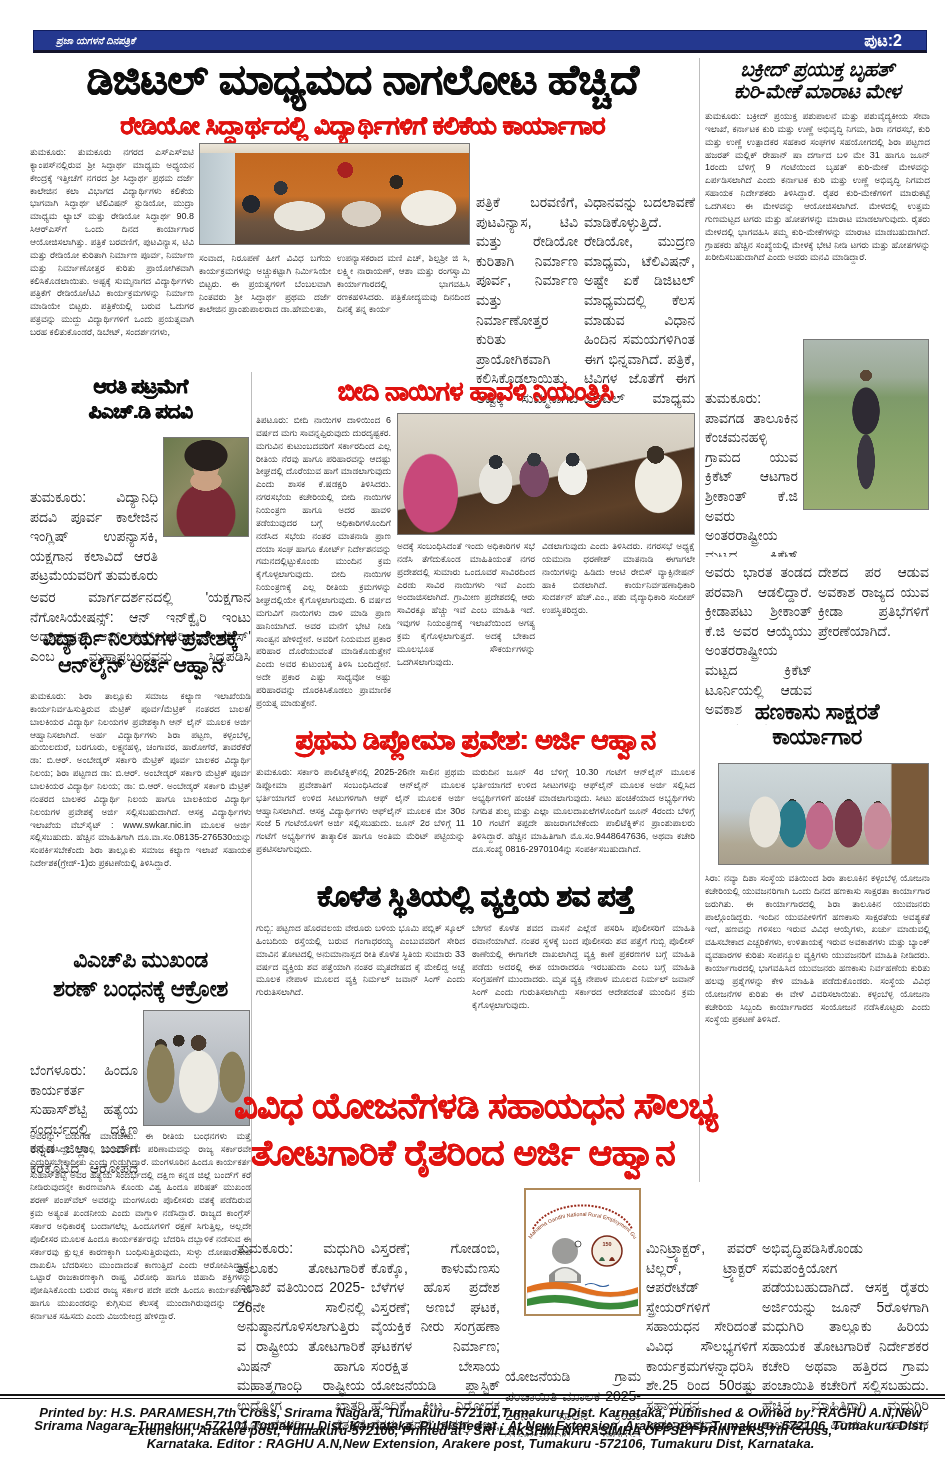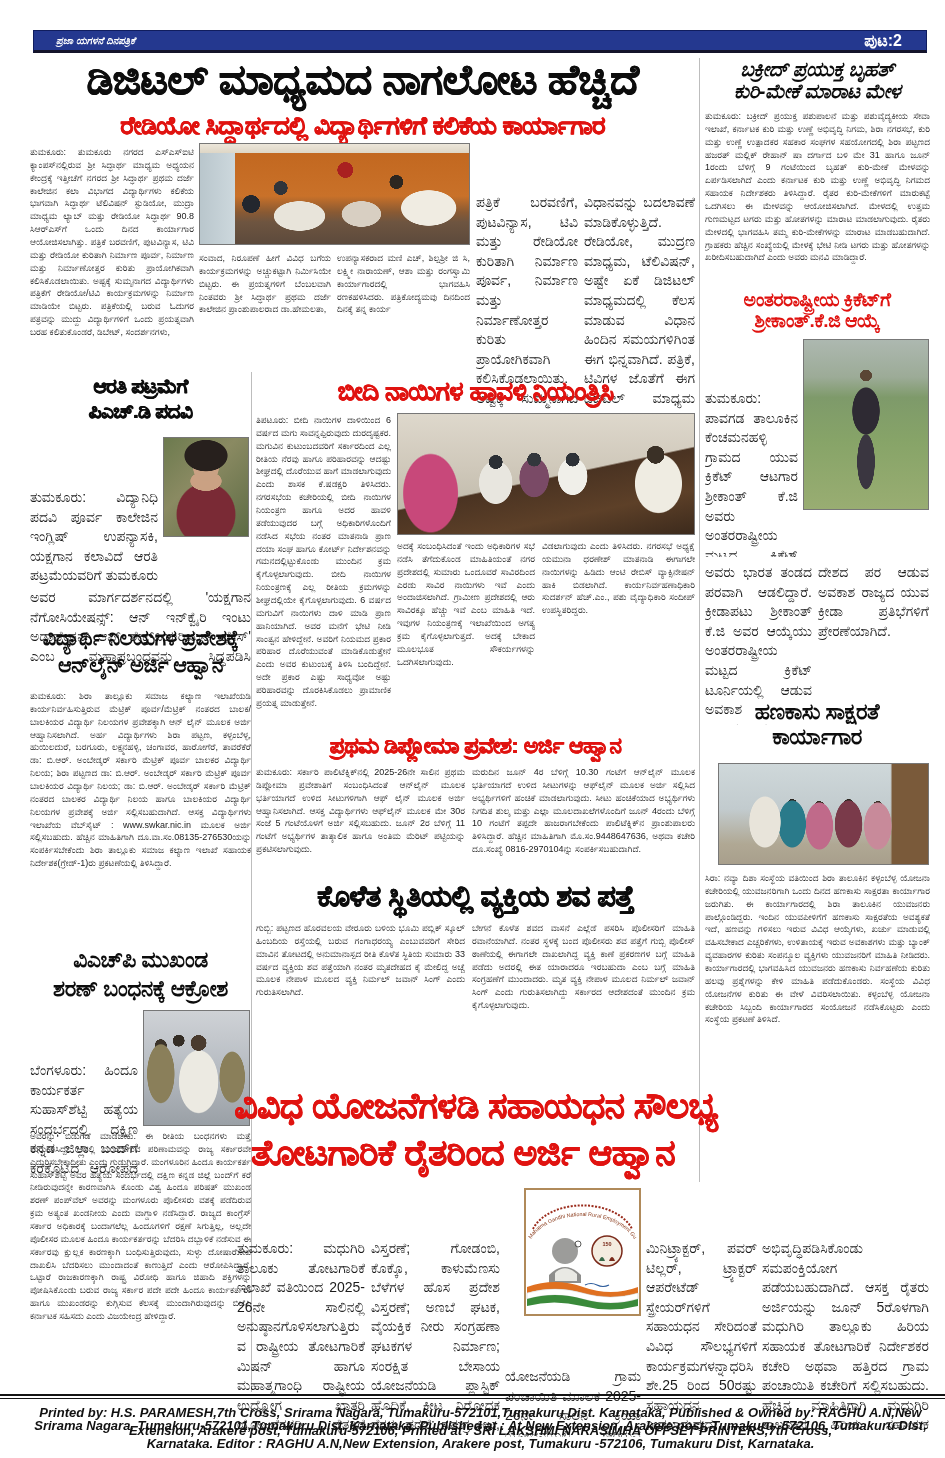--- a/index.html
+++ b/index.html
@@ -104,24 +104,20 @@
 
   <div class="vrule" style="left:699px;top:58px;height:1124px;"></div>
   <div class="vrule" style="left:251px;top:372px;height:1020px;"></div>
 
   <div class="hk" style="left:703px;top:58px;width:228px;font-size:20px;font-style:italic;white-space:normal;">
     <span>ಬಕ್ರೀದ್ ಪ್ರಯುಕ್ತ ಬೃಹತ್</span><br>
     <span>ಕುರಿ-ಮೇಕೆ ಮಾರಾಟ ಮೇಳ</span>
   </div>
   <div class="col" style="left:705px;top:110px;width:225px;height:176px;">ತುಮಕೂರು: ಬಕ್ರೀದ್ ಪ್ರಯುಕ್ತ ಪಶುಪಾಲನೆ ಮತ್ತು ಪಶುವೈದ್ಯಕೀಯ ಸೇವಾ ಇಲಾಖೆ, ಕರ್ನಾಟಕ ಕುರಿ ಮತ್ತು ಉಣ್ಣೆ ಅಭಿವೃದ್ಧಿ ನಿಗಮ, ಶಿರಾ ನಗರಸಭೆ, ಕುರಿ ಮತ್ತು ಉಣ್ಣೆ ಉತ್ಪಾದಕರ ಸಹಕಾರ ಸಂಘಗಳ ಸಹಯೋಗದಲ್ಲಿ ಶಿರಾ ಪಟ್ಟಣದ ಹಜರತ್ ಮಲ್ಲಿಕ್ ರೇಹಾನ್ ಷಾ ದರ್ಗಾದ ಬಳಿ ಮೇ 31 ಹಾಗೂ ಜೂನ್ 1ರಂದು ಬೆಳಿಗ್ಗೆ 9 ಗಂಟೆಯಿಂದ ಬೃಹತ್ ಕುರಿ-ಮೇಕೆ ಮೇಳವನ್ನು ಏರ್ಪಡಿಸಲಾಗಿದೆ ಎಂದು ಕರ್ನಾಟಕ ಕುರಿ ಮತ್ತು ಉಣ್ಣೆ ಅಭಿವೃದ್ಧಿ ನಿಗಮದ ಸಹಾಯಕ ನಿರ್ದೇಶಕರು ತಿಳಿಸಿದ್ದಾರೆ. ರೈತರ ಕುರಿ-ಮೇಕೆಗಳಿಗೆ ಮಾರುಕಟ್ಟೆ ಒದಗಿಸಲು ಈ ಮೇಳವನ್ನು ಆಯೋಜಿಸಲಾಗಿದೆ. ಮೇಳದಲ್ಲಿ ಉತ್ತಮ ಗುಣಮಟ್ಟದ ಟಗರು ಮತ್ತು ಹೋತಗಳನ್ನು ಮಾರಾಟ ಮಾಡಲಾಗುವುದು. ರೈತರು ಮೇಳದಲ್ಲಿ ಭಾಗವಹಿಸಿ ತಮ್ಮ ಕುರಿ-ಮೇಕೆಗಳನ್ನು ಮಾರಾಟ ಮಾಡಬಹುದಾಗಿದೆ. ಗ್ರಾಹಕರು ಹೆಚ್ಚಿನ ಸಂಖ್ಯೆಯಲ್ಲಿ ಮೇಳಕ್ಕೆ ಭೇಟಿ ನೀಡಿ ಟಗರು ಮತ್ತು ಹೋತಗಳನ್ನು ಖರೀದಿಸಬಹುದಾಗಿದೆ ಎಂದು ಅವರು ಮನವಿ ಮಾಡಿದ್ದಾರೆ.</div>
 
-  <div class="hr2" style="left:703px;top:290px;width:228px;font-size:19px;white-space:normal;">
-    <span>ಅಂತರರಾಷ್ಟ್ರೀಯ ಕ್ರಿಕೆಟ್‌ಗೆ</span><br>
-    <span>ಶ್ರೀಕಾಂತ್.ಕೆ.ಜಿ ಆಯ್ಕೆ</span>
-  </div>
   <div class="col sm" style="left:705px;top:342px;width:93px;height:168px;">ತುಮಕೂರು: ಪಾವಗಡ ತಾಲೂಕಿನ ಕೆಂಚಮನಹಳ್ಳಿ ಗ್ರಾಮದ ಯುವ ಕ್ರಿಕೆಟ್ ಆಟಗಾರ ಶ್ರೀಕಾಂತ್ ಕೆ.ಜಿ ಅವರು ಅಂತರರಾಷ್ಟ್ರೀಯ ಮಟ್ಟದ ಕ್ರಿಕೆಟ್ ಟೂರ್ನಮೆಂಟ್‌ಗೆ ಆಯ್ಕೆಯಾಗಿರುವುದು ಹೆಮ್ಮೆಯ ಸಂಗತಿಯಾಗಿದೆ. ಮೇ 26ರಿಂದ 31ರ ವರೆಗೆ ನೇಪಾಳದ ಪೋಖರಾ ನಗರದಲ್ಲಿ ನಡೆಯುವ 'ಇಂಡೋ-ನೇಪಾಳ ಅಂತಾರಾಷ್ಟ್ರೀಯ ಕ್ರಿಕೆಟ್ ಚಾಂಪಿಯನ್‌ಶಿಪ್ 2025' ನಲ್ಲಿ</div>
   <div class="photo ph-cricket" style="left:803px;top:339px;width:126px;height:171px;"></div>
   <div class="col sm" style="left:705px;top:516px;width:107px;height:162px;">ಅವರು ಭಾರತ ತಂಡದ ಪರವಾಗಿ ಆಡಲಿದ್ದಾರೆ. ಕ್ರೀಡಾಪಟು ಶ್ರೀಕಾಂತ್ ಕೆ.ಜಿ ಅವರ ಆಯ್ಕೆಯು ಅಂತರರಾಷ್ಟ್ರೀಯ ಮಟ್ಟದ ಕ್ರಿಕೆಟ್ ಟೂರ್ನಿಯಲ್ಲಿ ಆಡುವ ಅವಕಾಶ ತಂದುಕೊಟ್ಟಿದೆ.</div>
   <div class="col sm" style="left:818px;top:516px;width:111px;height:162px;">ದೇಶದ ಪರ ಆಡುವ ಅವಕಾಶ ರಾಜ್ಯದ ಯುವ ಕ್ರೀಡಾ ಪ್ರತಿಭೆಗಳಿಗೆ ಪ್ರೇರಣೆಯಾಗಿದೆ.</div>
 
   <div class="hk" style="left:703px;top:700px;width:228px;font-size:22px;white-space:normal;">
     <span>ಹಣಕಾಸು ಸಾಕ್ಷರತೆ</span><br>
     <span>ಕಾರ್ಯಾಗಾರ</span>
   </div>
   <div class="photo ph-finance" style="left:718px;top:763px;width:211px;height:102px;"></div>
@@ -140,21 +136,21 @@
   <div class="photo ph-meeting" style="left:397px;top:413px;width:298px;height:122px;"></div>
   <div class="col" style="left:397px;top:540px;width:138px;height:174px;">ಅದಕ್ಕೆ ಸಂಬಂಧಿಸಿದಂತೆ ಇಂದು ಅಧಿಕಾರಿಗಳ ಸಭೆ ನಡೆಸಿ ತೆಗೆದುಕೊಂಡ ಮಾಹಿತಿಯಂತೆ ನಗರ ಪ್ರದೇಶದಲ್ಲಿ ಸುಮಾರು ಒಂದೂವರೆ ಸಾವಿರದಿಂದ ಎರಡು ಸಾವಿರ ನಾಯಿಗಳು ಇವೆ ಎಂದು ಅಂದಾಜಿಸಲಾಗಿದೆ. ಗ್ರಾಮೀಣ ಪ್ರದೇಶದಲ್ಲಿ ಆರು ಸಾವಿರಕ್ಕೂ ಹೆಚ್ಚು ಇವೆ ಎಂಬ ಮಾಹಿತಿ ಇದೆ. ಇವುಗಳ ನಿಯಂತ್ರಣಕ್ಕೆ ಇಲಾಖೆಯಿಂದ ಅಗತ್ಯ ಕ್ರಮ ಕೈಗೊಳ್ಳಲಾಗುತ್ತದೆ. ಅದಕ್ಕೆ ಬೇಕಾದ ಮೂಲಭೂತ ಸೌಕರ್ಯಗಳನ್ನು ಒದಗಿಸಲಾಗುವುದು.</div>
   <div class="col" style="left:542px;top:540px;width:153px;height:174px;">ವಿಡಲಾಗುವುದು ಎಂದು ತಿಳಿಸಿದರು. ನಗರಸಭೆ ಅಧ್ಯಕ್ಷೆ ಯಮುನಾ ಧರಣೇಶ್ ಮಾತನಾಡಿ ಈಗಾಗಲೇ ನಾಯಿಗಳನ್ನು ಹಿಡಿದು ಆಂಟಿ ರೇಬಿಸ್ ವ್ಯಾಕ್ಸಿನೇಷನ್ ಹಾಕಿ ಬಿಡಲಾಗಿದೆ. ಕಾರ್ಯನಿರ್ವಹಣಾಧಿಕಾರಿ ಸುದರ್ಶನ್ ಹೆಚ್.ಎಂ., ಪಶು ವೈದ್ಯಾಧಿಕಾರಿ ಸಂದೀಪ್ ಉಪಸ್ಥಿತರಿದ್ದರು.</div>
 
   <div class="hk" style="left:30px;top:624px;width:221px;font-size:21px;white-space:normal;line-height:1.3;">
     <span>ವಿದ್ಯಾರ್ಥಿ ನಿಲಯಗಳ ಪ್ರವೇಶಕ್ಕೆ</span><br>
     <span>ಆನ್‌ಲೈನ್ ಅರ್ಜಿ ಆಹ್ವಾನ</span>
   </div>
   <div class="col" style="left:30px;top:690px;width:221px;height:216px;">ತುಮಕೂರು: ಶಿರಾ ತಾಲ್ಲೂಕು ಸಮಾಜ ಕಲ್ಯಾಣ ಇಲಾಖೆಯಡಿ ಕಾರ್ಯನಿರ್ವಹಿಸುತ್ತಿರುವ ಮೆಟ್ರಿಕ್ ಪೂರ್ವ/ಮೆಟ್ರಿಕ್ ನಂತರದ ಬಾಲಕ/ಬಾಲಕಿಯರ ವಿದ್ಯಾರ್ಥಿ ನಿಲಯಗಳ ಪ್ರವೇಶಕ್ಕಾಗಿ ಆನ್ ಲೈನ್ ಮೂಲಕ ಅರ್ಜಿ ಆಹ್ವಾನಿಸಲಾಗಿದೆ. ಅರ್ಹ ವಿದ್ಯಾರ್ಥಿಗಳು ಶಿರಾ ಪಟ್ಟಣ, ಕಳ್ಳಂಬೆಳ್ಳ, ಹುಯಿಲದುರೆ, ಬರಗೂರು, ಲಕ್ಷ್ಮನಹಳ್ಳಿ, ಚಂಗಾವರ, ಹಾರೋಗೆರೆ, ತಾವರೆಕೆರೆ ಡಾ: ಬಿ.ಆರ್. ಅಂಬೇಡ್ಕರ್ ಸರ್ಕಾರಿ ಮೆಟ್ರಿಕ್ ಪೂರ್ವ ಬಾಲಕರ ವಿದ್ಯಾರ್ಥಿ ನಿಲಯ; ಶಿರಾ ಪಟ್ಟಣದ ಡಾ: ಬಿ.ಆರ್. ಅಂಬೇಡ್ಕರ್ ಸರ್ಕಾರಿ ಮೆಟ್ರಿಕ್ ಪೂರ್ವ ಬಾಲಕಿಯರ ವಿದ್ಯಾರ್ಥಿ ನಿಲಯ; ಡಾ: ಬಿ.ಆರ್. ಅಂಬೇಡ್ಕರ್ ಸರ್ಕಾರಿ ಮೆಟ್ರಿಕ್ ನಂತರದ ಬಾಲಕರ ವಿದ್ಯಾರ್ಥಿ ನಿಲಯ ಹಾಗೂ ಬಾಲಕಿಯರ ವಿದ್ಯಾರ್ಥಿ ನಿಲಯಗಳ ಪ್ರವೇಶಕ್ಕೆ ಅರ್ಜಿ ಸಲ್ಲಿಸಬಹುದಾಗಿದೆ. ಆಸಕ್ತ ವಿದ್ಯಾರ್ಥಿಗಳು ಇಲಾಖೆಯ ವೆಬ್‌ಸೈಟ್ : www.swkar.nic.in ಮೂಲಕ ಅರ್ಜಿ ಸಲ್ಲಿಸಬಹುದು. ಹೆಚ್ಚಿನ ಮಾಹಿತಿಗಾಗಿ ದೂ.ವಾ.ಸಂ.08135-276530ಯನ್ನು ಸಂಪರ್ಕಿಸಬೇಕೆಂದು ಶಿರಾ ತಾಲ್ಲೂಕು ಸಮಾಜ ಕಲ್ಯಾಣ ಇಲಾಖೆ ಸಹಾಯಕ ನಿರ್ದೇಶಕ(ಗ್ರೇಡ್-1)ರು ಪ್ರಕಟಣೆಯಲ್ಲಿ ತಿಳಿಸಿದ್ದಾರೆ.</div>
 
-  <div class="hr2 thick" style="left:256px;top:726px;width:439px;font-size:22px;margin-top:8px;">ಪ್ರಥಮ ಡಿಪ್ಲೋಮಾ ಪ್ರವೇಶ: ಅರ್ಜಿ ಆಹ್ವಾನ</div>
+  <div class="hr2 thick" style="left:256px;top:726px;width:439px;font-size:27px;">ಪ್ರಥಮ ಡಿಪ್ಲೋಮಾ ಪ್ರವೇಶ: ಅರ್ಜಿ ಆಹ್ವಾನ</div>
   <div class="col" style="left:256px;top:766px;width:209px;height:102px;">ತುಮಕೂರು: ಸರ್ಕಾರಿ ಪಾಲಿಟೆಕ್ನಿಕ್‌ನಲ್ಲಿ 2025-26ನೇ ಸಾಲಿನ ಪ್ರಥಮ ಡಿಪ್ಲೋಮಾ ಪ್ರವೇಶಾತಿಗೆ ಸಂಬಂಧಿಸಿದಂತೆ ಆನ್‌ಲೈನ್ ಮೂಲಕ ಭರ್ತಿಯಾಗದೆ ಉಳಿದ ಸೀಟುಗಳಿಗಾಗಿ ಆಫ್ ಲೈನ್ ಮೂಲಕ ಅರ್ಜಿ ಆಹ್ವಾನಿಸಲಾಗಿದೆ. ಆಸಕ್ತ ವಿದ್ಯಾರ್ಥಿಗಳು ಆಫ್‌ಲೈನ್ ಮೂಲಕ ಮೇ 30ರ ಸಂಜೆ 5 ಗಂಟೆಯೊಳಗೆ ಅರ್ಜಿ ಸಲ್ಲಿಸಬಹುದು. ಜೂನ್ 2ರ ಬೆಳಿಗ್ಗೆ 11 ಗಂಟೆಗೆ ಅಭ್ಯರ್ಥಿಗಳ ತಾತ್ಕಾಲಿಕ ಹಾಗೂ ಅಂತಿಮ ಮೆರಿಟ್ ಪಟ್ಟಿಯನ್ನು ಪ್ರಕಟಿಸಲಾಗುವುದು.</div>
   <div class="col" style="left:472px;top:766px;width:223px;height:102px;">ಮರುದಿನ ಜೂನ್ 4ರ ಬೆಳಿಗ್ಗೆ 10.30 ಗಂಟೆಗೆ ಆನ್‌ಲೈನ್ ಮೂಲಕ ಭರ್ತಿಯಾಗದೆ ಉಳಿದ ಸೀಟುಗಳನ್ನು ಆಫ್‌ಲೈನ್ ಮೂಲಕ ಅರ್ಜಿ ಸಲ್ಲಿಸಿದ ಅಭ್ಯರ್ಥಿಗಳಿಗೆ ಹಂಚಿಕೆ ಮಾಡಲಾಗುವುದು. ಸೀಟು ಹಂಚಿಕೆಯಾದ ಅಭ್ಯರ್ಥಿಗಳು ನಿಗದಿತ ಶುಲ್ಕ ಮತ್ತು ಎಲ್ಲಾ ಮೂಲದಾಖಲೆಗಳೊಂದಿಗೆ ಜೂನ್ 4ರಂದು ಬೆಳಿಗ್ಗೆ 10 ಗಂಟೆಗೆ ತಪ್ಪದೇ ಹಾಜರಾಗಬೇಕೆಂದು ಪಾಲಿಟೆಕ್ನಿಕ್‌ನ ಪ್ರಾಂಶುಪಾಲರು ತಿಳಿಸಿದ್ದಾರೆ. ಹೆಚ್ಚಿನ ಮಾಹಿತಿಗಾಗಿ ಮೊ.ಸಂ.9448647636, ಅಥವಾ ಕಚೇರಿ ದೂ.ಸಂಖ್ಯೆ 0816-2970104ನ್ನು ಸಂಪರ್ಕಿಸಬಹುದಾಗಿದೆ.</div>
 
   <div class="hk thick" style="left:256px;top:880px;width:439px;font-size:29px;">ಕೊಳೆತ ಸ್ಥಿತಿಯಲ್ಲಿ ವ್ಯಕ್ತಿಯ ಶವ ಪತ್ತೆ</div>
   <div class="col" style="left:256px;top:922px;width:209px;height:154px;">ಗುಬ್ಬಿ: ಪಟ್ಟಣದ ಹೊರವಲಯ ವೇರೂರು ಬಳಿಯ ಭೂಮಿ ಪಬ್ಲಿಕ್ ಸ್ಕೂಲ್ ಹಿಂಬದಿಯ ರಸ್ತೆಯಲ್ಲಿ ಬರುವ ಗಂಗಾಧರಯ್ಯ ಎಂಬುವವರಿಗೆ ಸೇರಿದ ಮಾವಿನ ತೋಟದಲ್ಲಿ ಅನುಮಾನಾಸ್ಪದ ರೀತಿ ಕೊಳೆತ ಸ್ಥಿತಿಯ ಸುಮಾರು 33 ವರ್ಷದ ವ್ಯಕ್ತಿಯ ಶವ ಪತ್ತೆಯಾಗಿ ನಂತರ ಮೃತದೇಹದ ಕೈ ಮೇಲಿದ್ದ ಅಚ್ಚೆ ಮೂಲಕ ನೇಪಾಳ ಮೂಲದ ವ್ಯಕ್ತಿ ನಿರ್ಮಲ್ ಜವಾನ್ ಸಿಂಗ್ ಎಂದು ಗುರುತಿಸಲಾಗಿದೆ.</div>
   <div class="col" style="left:472px;top:922px;width:223px;height:154px;">ಬೇಗನೆ ಕೊಳೆತ ಶವದ ವಾಸನೆ ಎಲ್ಲೆಡೆ ಪಸರಿಸಿ ಪೊಲೀಸರಿಗೆ ಮಾಹಿತಿ ರವಾನೆಯಾಗಿದೆ. ನಂತರ ಸ್ಥಳಕ್ಕೆ ಬಂದ ಪೊಲೀಸರು ಶವ ಪತ್ತೆಗೆ ಗುಬ್ಬಿ ಪೊಲೀಸ್ ಠಾಣೆಯಲ್ಲಿ ಈಗಾಗಲೇ ದಾಖಲಾಗಿದ್ದ ವ್ಯಕ್ತಿ ಕಾಣೆ ಪ್ರಕರಣಗಳ ಬಗ್ಗೆ ಮಾಹಿತಿ ಪಡೆದು ಅದರಲ್ಲಿ ಈತ ಯಾರಾದರೂ ಇರಬಹುದಾ ಎಂಬ ಬಗ್ಗೆ ಮಾಹಿತಿ ಸಂಗ್ರಹಣೆಗೆ ಮುಂದಾದರು. ಮೃತ ವ್ಯಕ್ತಿ ನೇಪಾಳ ಮೂಲದ ನಿರ್ಮಲ್ ಜವಾನ್ ಸಿಂಗ್ ಎಂದು ಗುರುತಿಸಲಾಗಿದ್ದು ಸರ್ಕಾರದ ಆದೇಶದಂತೆ ಮುಂದಿನ ಕ್ರಮ ಕೈಗೊಳ್ಳಲಾಗುವುದು.</div>
 
   <div class="hk" style="left:30px;top:946px;width:221px;font-size:22px;white-space:normal;line-height:1.3;">
     <span>ವಿಎಚ್‌ಪಿ ಮುಖಂಡ</span><br>
     <span>ಶರಣ್ ಬಂಧನಕ್ಕೆ ಆಕ್ರೋಶ</span>

